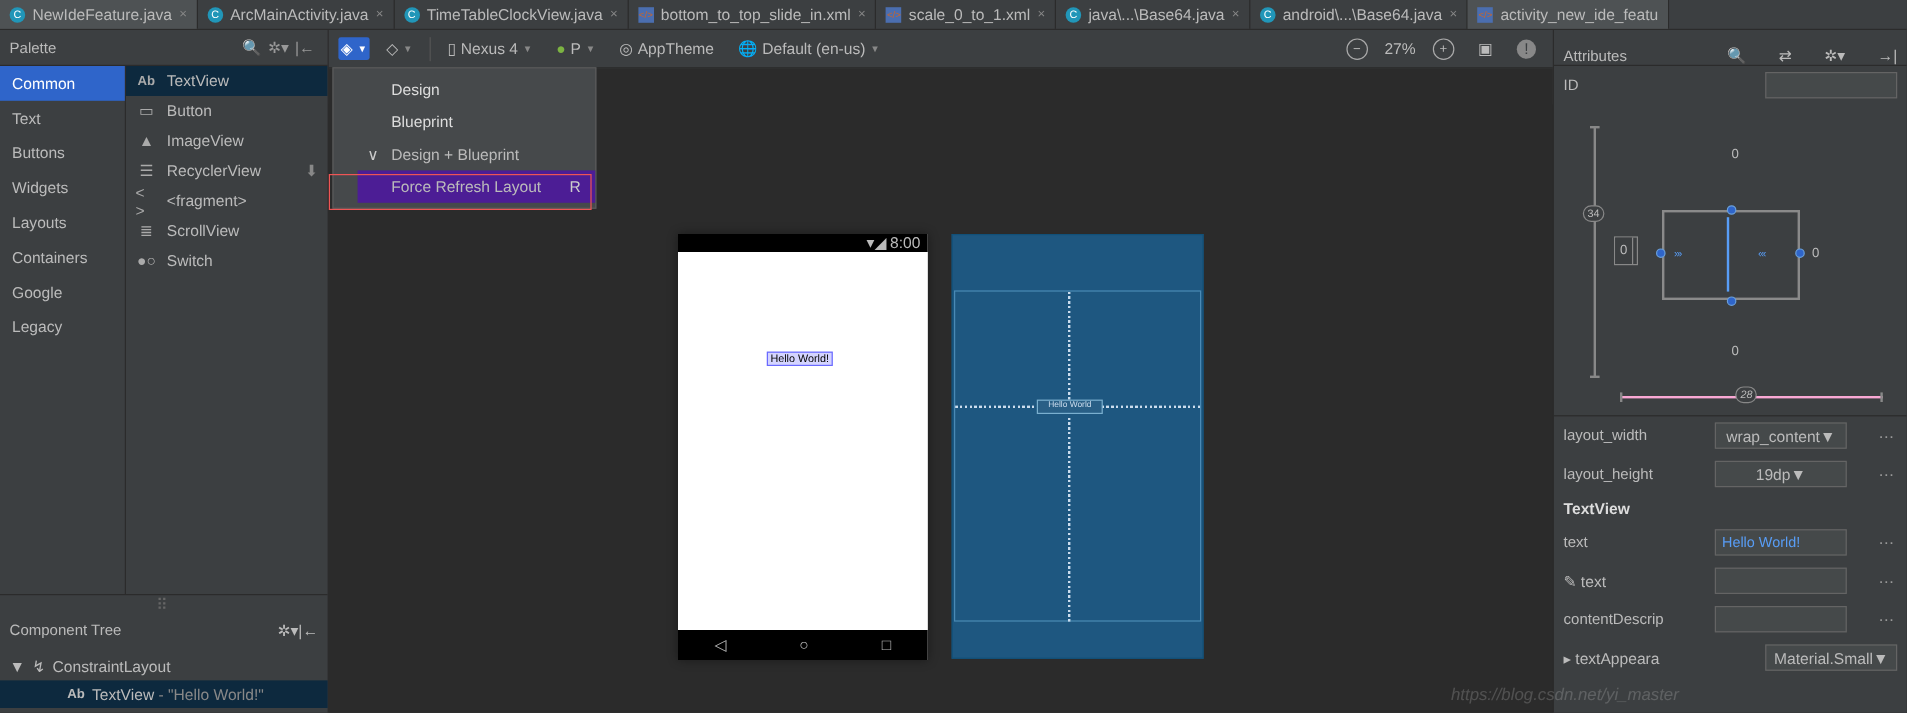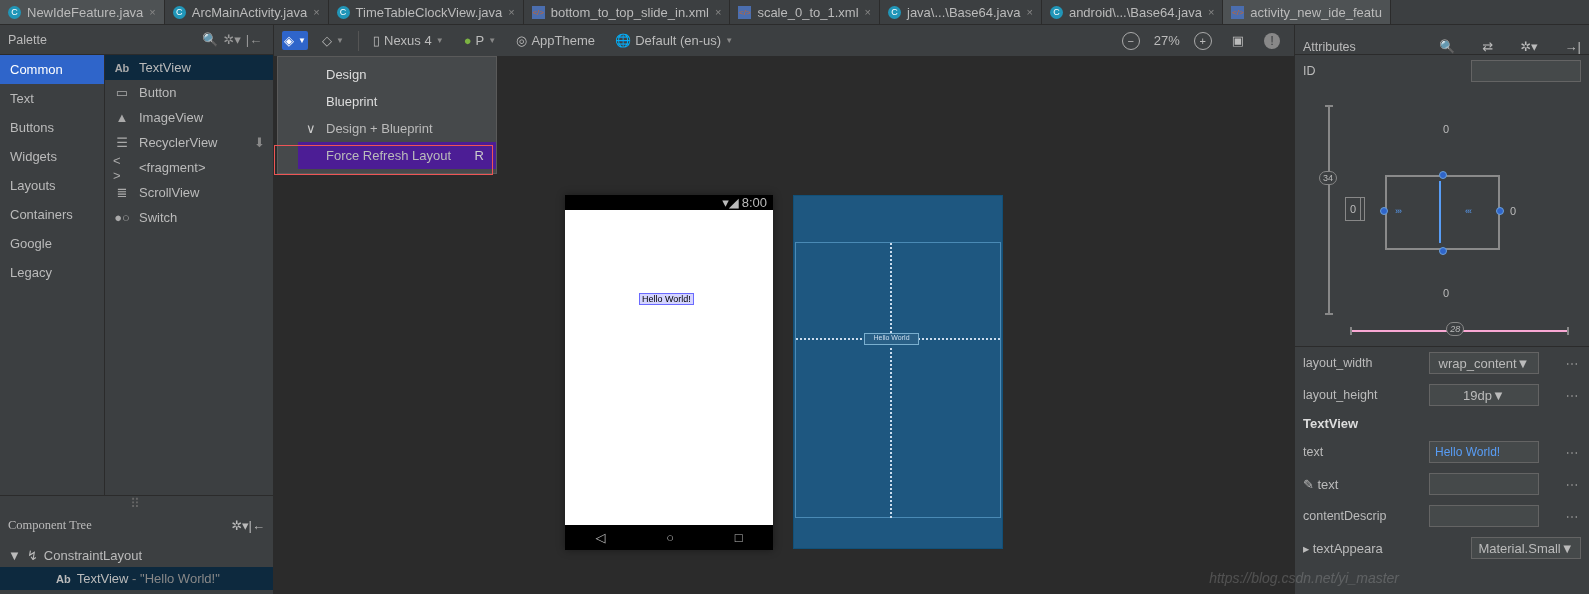--- a/index.html
+++ b/index.html
@@ -29,21 +29,21 @@
 .pcats { width:105px; border-right:1px solid #2b2b2b; }
 .pcat { padding:7px 10px; cursor:pointer; }
 .pcat.sel { background:#2f65ca; color:#fff; }
 .pitems { flex:1; overflow:auto; }
 .pitem { display:flex; align-items:center; gap:8px; padding:5px 8px; cursor:pointer; }
 .pitem.sel { background:#0d293e; }
 .picon { width:18px; height:15px; display:flex; align-items:center; justify-content:center; color:#aaa; }
 
 
 .ctree-h { height:30px; display:flex; align-items:center; padding:0 8px; }
-.ctree-h .title { flex:1; font-size:12.5px;font-family:Liberation Serif, serif; }
+.ctree-h .title { flex:1; font-size:12.5px; }
 .ctree { padding:4px 0; }
 .cnode { display:flex; align-items:center; gap:6px; padding:4px 8px; }
 .cnode.sel { background:#0d293e; }
 .indent { width:18px; }
 
 
 .tbar { position:absolute; top:0; left:0; right:0; height:32px; background:#3c3f41; display:flex; align-items:center; padding:0 8px; gap:8px; border-bottom:1px solid #2b2b2b; }
 .tbtn { display:flex; align-items:center; gap:4px; padding:3px 6px; cursor:pointer; color:#999; }
 .tbtn .dd { font-size:8px; color:#888; }
 .sep { width:1px; height:20px; background:#555; }

